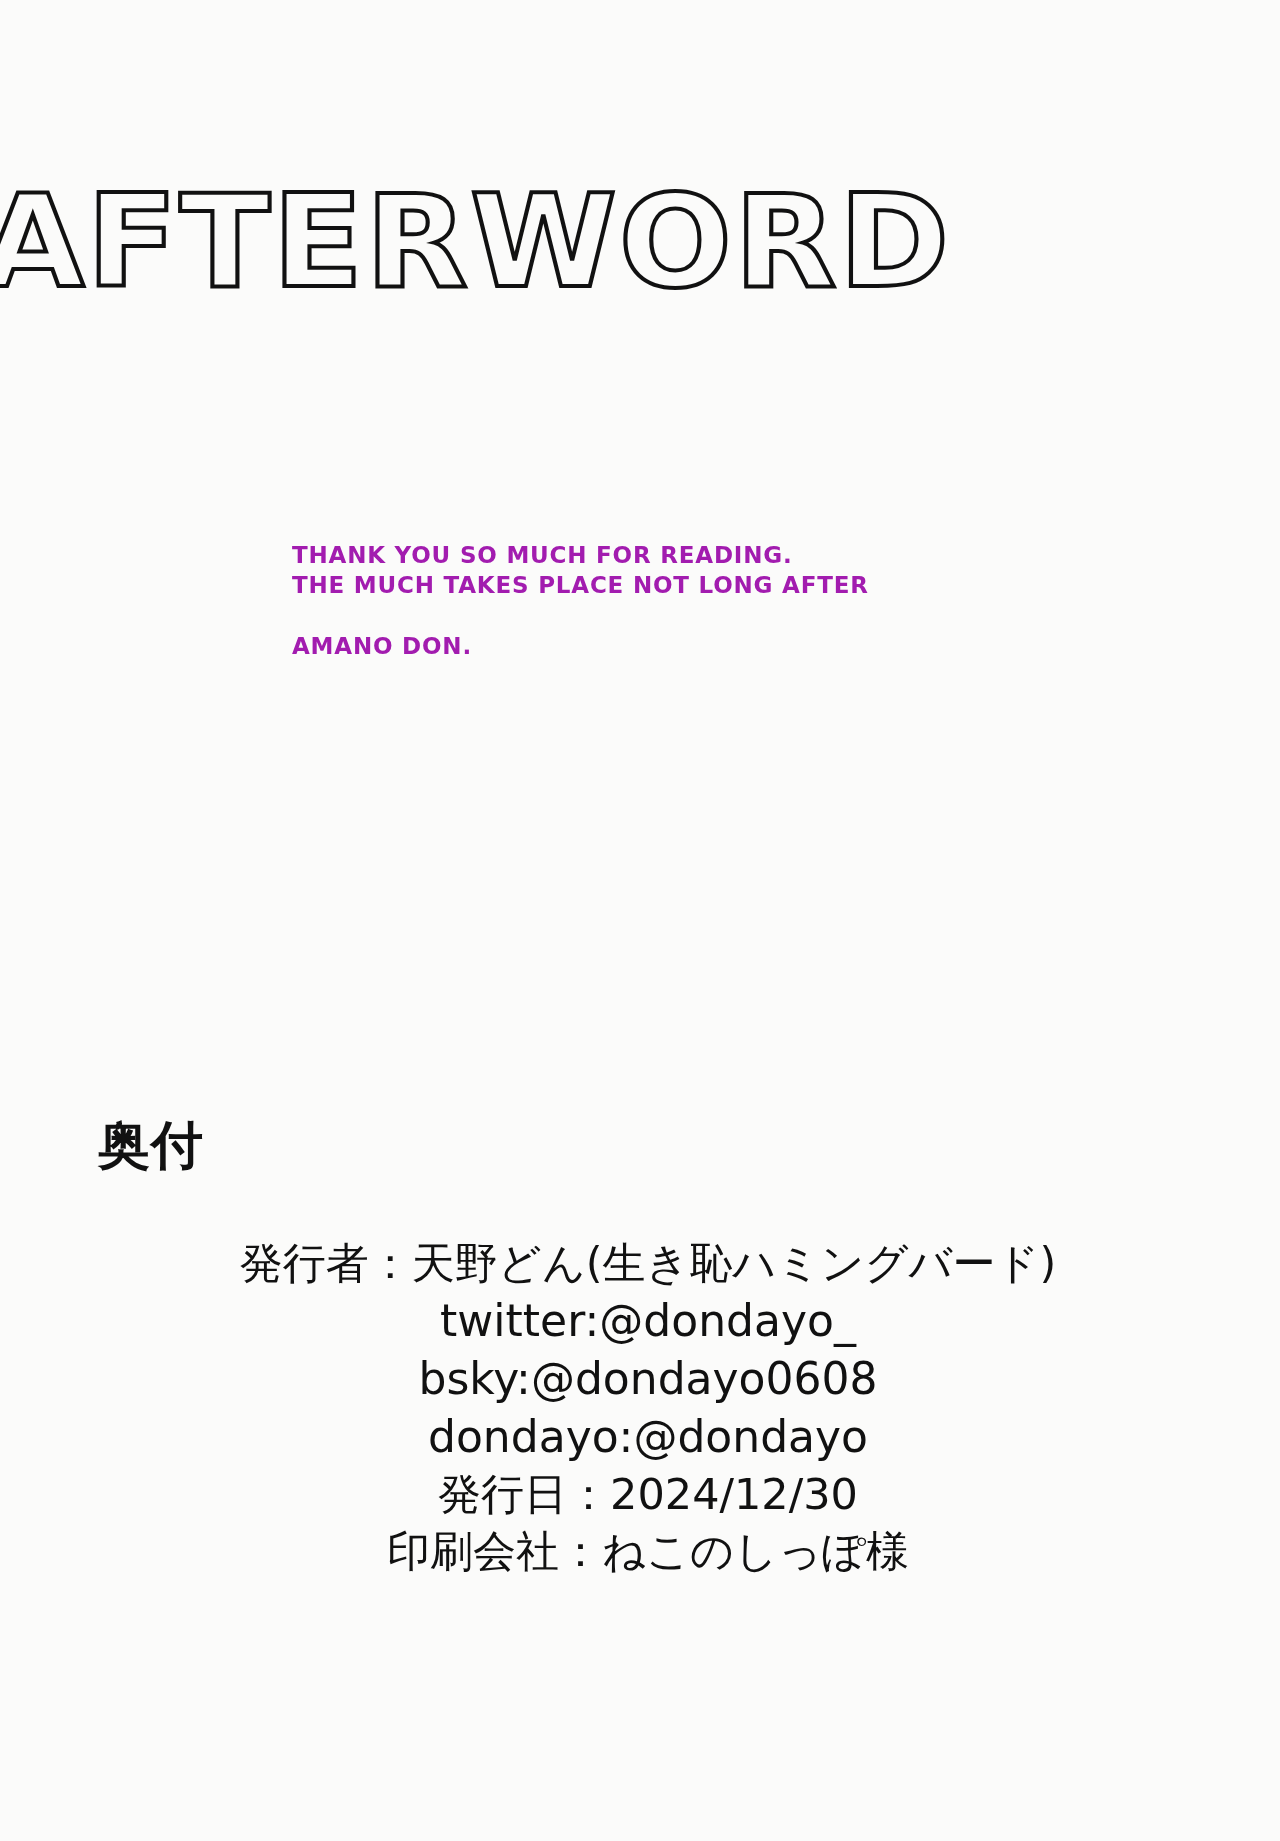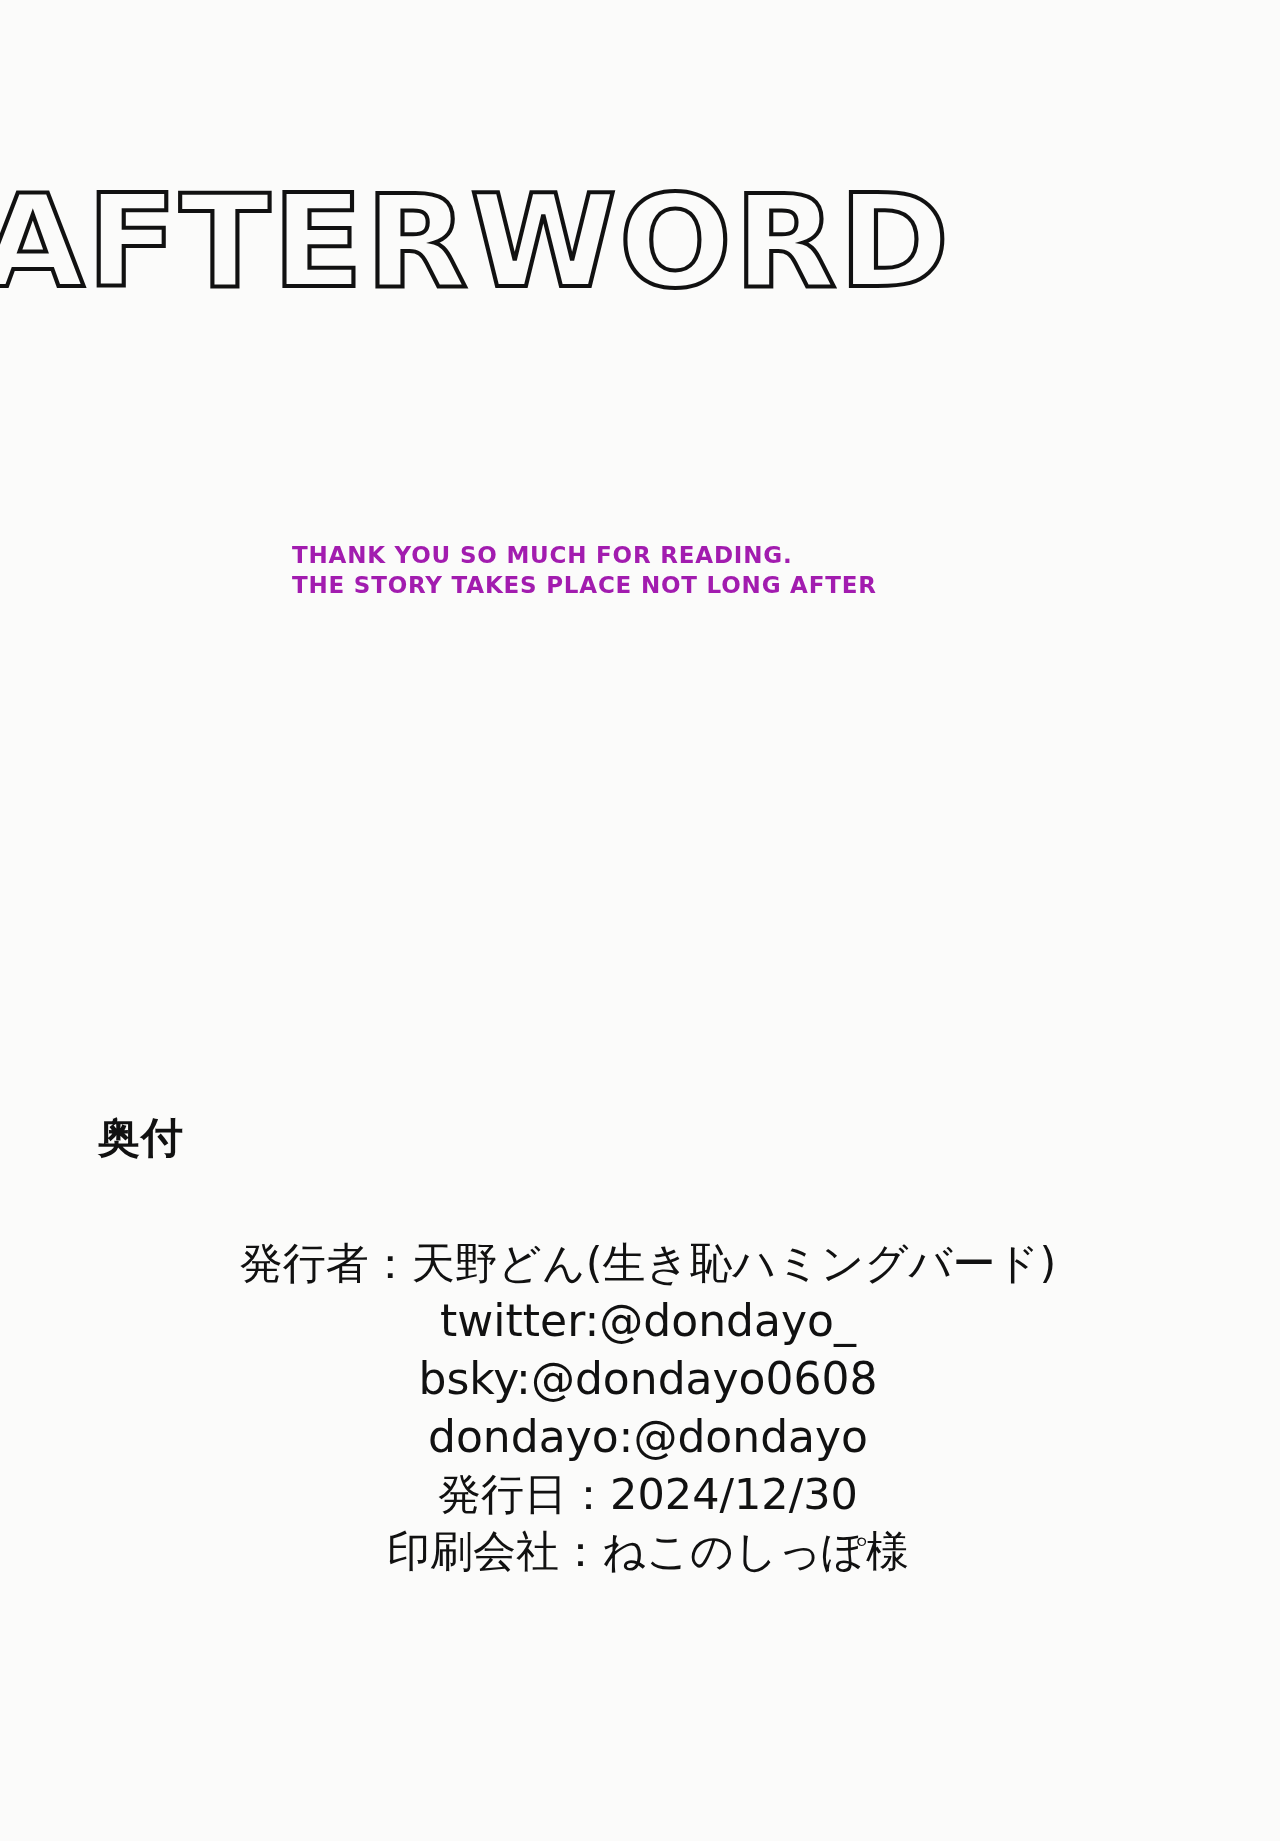--- a/index.html
+++ b/index.html
@@ -60,23 +60,23 @@
   }
   .note .spacer {
     height: 30px;
   }
 
   
   .colophon-heading {
     position: absolute;
     left: 98px;
     top: 1120px;
-    font-family: Liberation Mono, monospace;
+    font-family: Liberation Serif, serif;
     font-weight: 700;
-    font-size: 42px;
+    font-size: 52px;
     line-height: 1;
     letter-spacing: 1px;
     color: #111111;
   }
 
   .colophon-list {
     position: absolute;
     left: 98px;
     top: 1235px;
     width: 1100px;
@@ -98,22 +98,23 @@
 <body>
 
 <div class="page">
 
   <div class="title-wrap" style="top:178px;">
     <div class="afterword-title">AFTERWORD</div>
   </div>
 
   <div class="note">
     <p>THANK YOU SO MUCH FOR READING.</p>
-    <p>THE STORY TAKES PLACE NOT LONG AFTER</p>
+    <p>THE MUCH TAKES PLACE NOT LONG AFTER</p>
     <div class="spacer"></div>
+    <p>AMANO DON.</p>
   </div>
 
   <div class="colophon-heading">奥付</div>
 
   <div class="colophon-list">
     <div class="line jp">発行者：天野どん(生き恥ハミングバード)</div>
     <div class="line">twitter:@dondayo_</div>
     <div class="line">bsky:@dondayo0608</div>
     <div class="line">dondayo:@dondayo</div>
     <div class="line jp">発行日：2024/12/30</div>

